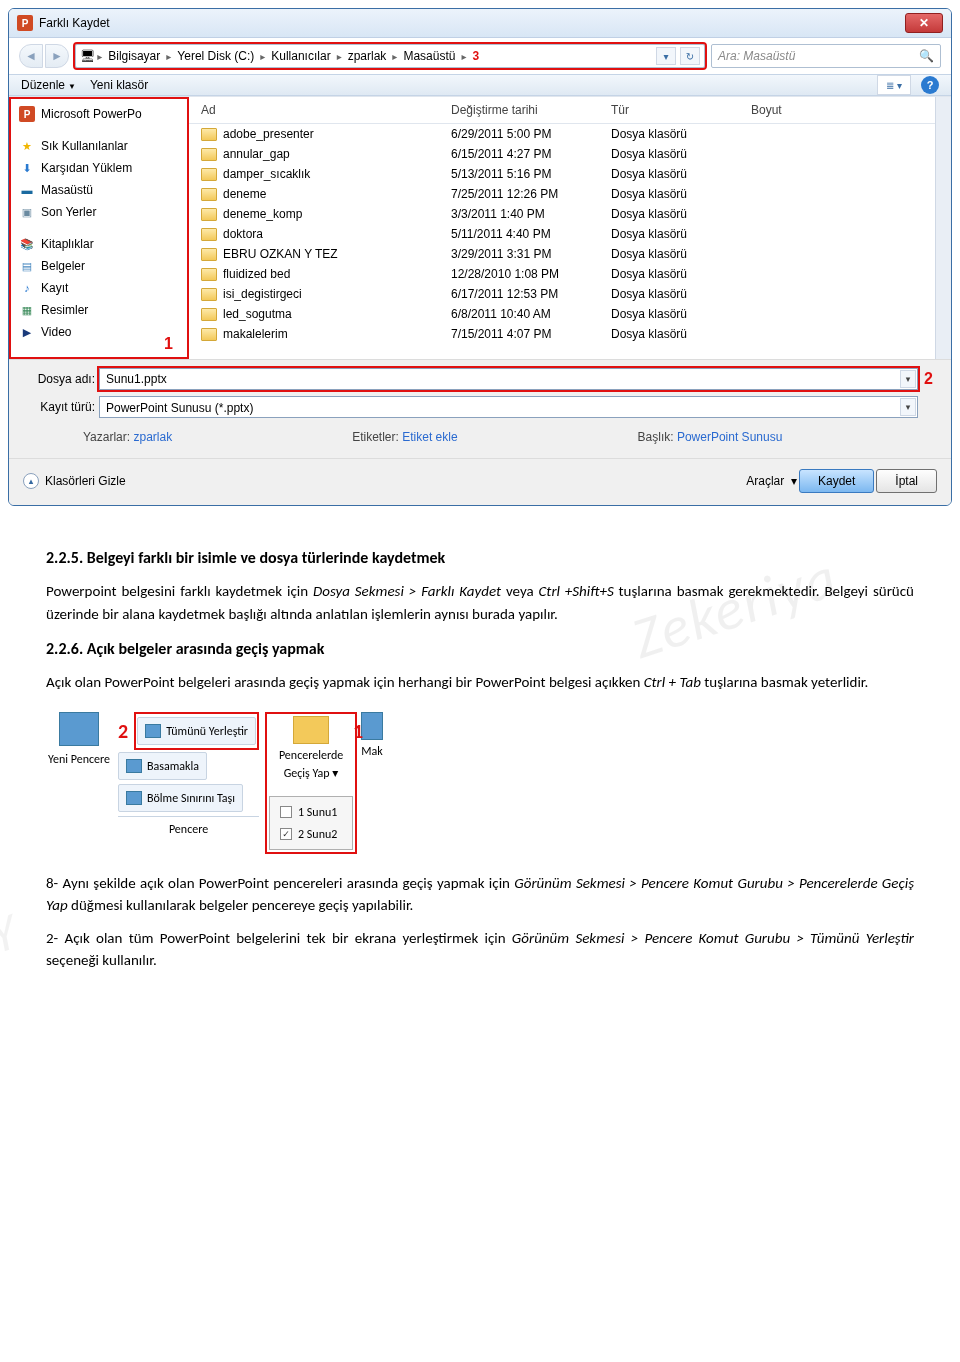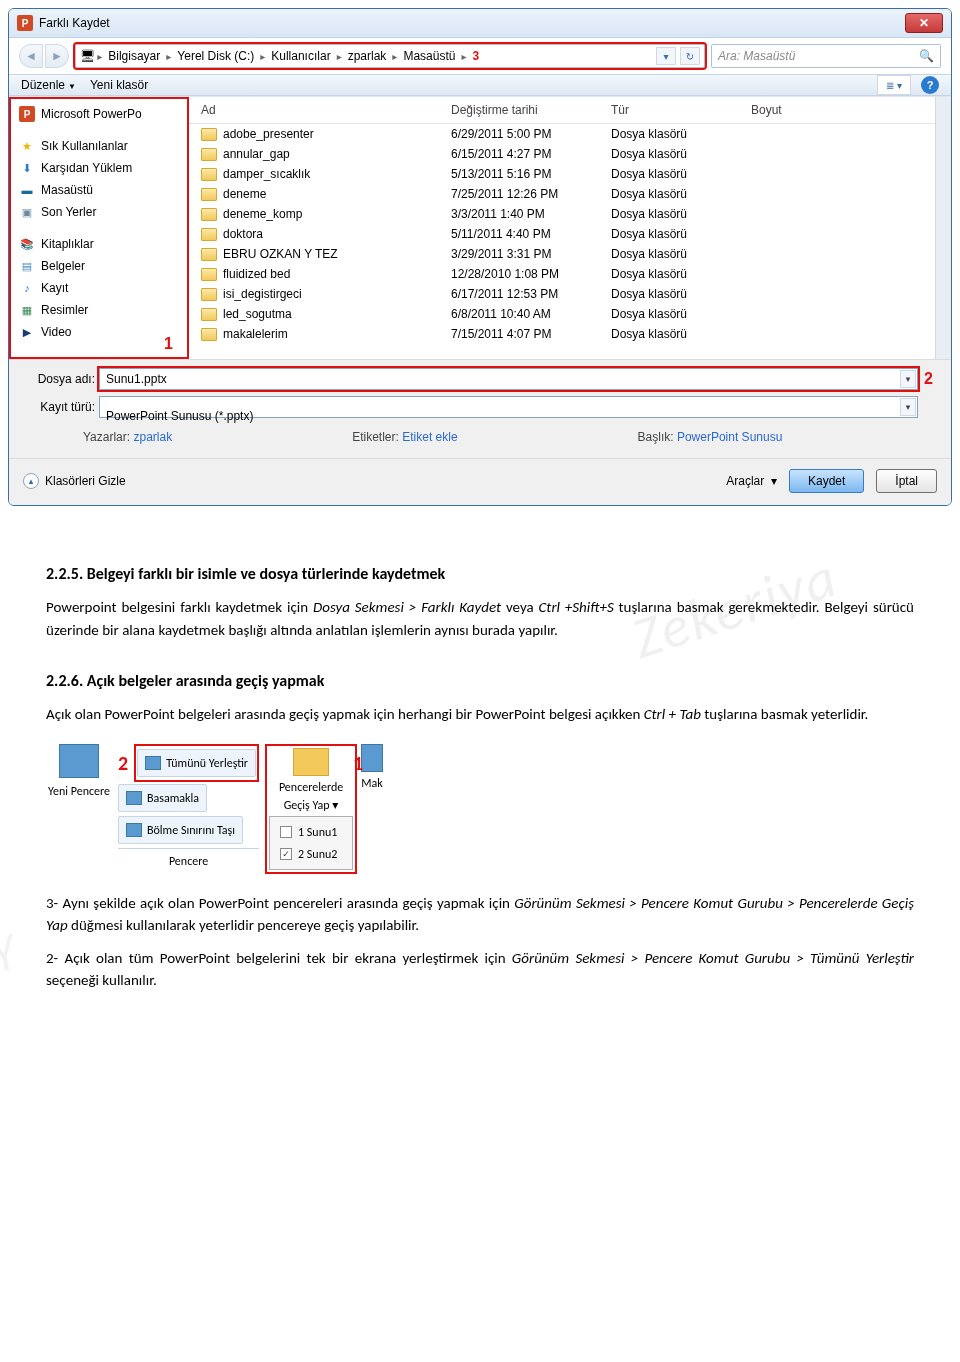--- a/index.html
+++ b/index.html
@@ -53,45 +53,45 @@
 .frow div:nth-child(1){width:250px;display:flex;align-items:center;gap:6px}
 .frow div:nth-child(2){width:160px}
 .frow div:nth-child(3){width:140px}
 .frow div:nth-child(4){width:80px}
 .foldericon{width:16px;height:13px;background:linear-gradient(#fde9a8,#f3c95a);border:1px solid #d4a838;border-radius:1px}
 .vscroll{position:absolute;right:0;top:0;width:16px;height:100%;background:#e9eef5;border-left:1px solid #cfd8e5}
 .savearea{padding:8px 18px 0;background:#f0f0f0;border-top:1px solid #dcdcdc}
 .fld{display:flex;align-items:center;margin-bottom:6px}
 .fld .lab{width:72px;text-align:right;padding-right:4px}
 .fld .inputwrap{flex:1;position:relative}
-.fld input,.fld .combo{width:100%;height:22px;border:1px solid #8aa1bd;background:#fff;padding:8px 6px;font-family:inherit;font-size:12px}
+.fld input,.fld .combo{width:100%;height:22px;border:1px solid #8aa1bd;background:#fff;padding:0 6px;font-family:inherit;font-size:12px}
 .fld.hl .inputwrap{outline:2px solid #e01010}
 .fld .num{color:#e01010;font-weight:bold;font-size:16px;margin-left:6px}
 .fld .dd{position:absolute;right:2px;top:2px;width:16px;height:18px;border:1px solid #cfd8e5;background:#f2f6fb;text-align:center;line-height:16px;font-size:9px;color:#444}
 .meta{display:flex;gap:40px;padding:6px 56px 14px;color:#444}
 .meta .mval{color:#2a6ad0}
 .btnrow{display:flex;align-items:center;padding:10px 14px 12px;border-top:1px solid #dcdcdc;background:#f0f0f0}
 .hidebtn{display:flex;align-items:center;gap:6px}
 .hidebtn .circ{width:16px;height:16px;border:1px solid #8aa1bd;border-radius:8px;background:#fff;display:flex;align-items:center;justify-content:center;font-size:9px;color:#3468a0}
 .btnrow .spacer{flex:1}
 .btnrow .tools{margin-right:0}
-.btn{height:24px;border:1px solid #707070;border-radius:3px;background:linear-gradient(#fefefe,#e4e4e4);padding:0 18px;margin-left:12px;display:flex;align-items:center}
+.btn{height:24px;border:1px solid #707070;border-radius:3px;background:linear-gradient(#fefefe,#e4e4e4);padding:0 18px;margin-left:2px;display:flex;align-items:center}
 .btn.primary{background:linear-gradient(#c8e4ff,#7cb8f0);border-color:#3a7ac0}
 .doccontent{padding:20px 46px;font-family:Calibri,sans-serif;font-size:15px;line-height:1.5;position:relative}
-.doccontent h3{font-size:16px;font-weight:bold;margin:28px 0 10px}
+.doccontent h3{font-size:16px;font-weight:bold;margin:12px 0 10px}
 .doccontent p{margin:10px 0;text-align:justify}
 .doccontent em{font-style:italic}
 .ribbonfig{margin:18px 0;display:flex;align-items:flex-start;gap:6px}
 .rcol{display:flex;flex-direction:column;align-items:center}
 .rbtn{border:1px solid #c8d4e2;background:#eef4fb;padding:4px 7px;border-radius:2px;display:flex;align-items:center;gap:5px;margin:2px 0;font-size:12px}
 .rbtn .ri{width:16px;height:14px;background:#5a9ad0;border:1px solid #3a7aa0}
 .rlabel{font-size:12px;text-align:center;margin-top:2px}
 .rbox{border:2px solid #e01010;padding:1px}
 .rbignum{color:#e01010;font-size:20px;font-weight:bold}
-.menudrop{border:1px solid #b0b0b0;background:#f6f6f6;padding:4px 6px;margin-top:2px;font-size:12px}
+.menudrop{border:1px solid #b0b0b0;background:#f6f6f6;padding:4px 6px;margin-top:14px;font-size:12px}
 .menudrop .mi{display:flex;align-items:center;gap:6px;padding:2px 4px}
 .menudrop .chk{width:12px;height:12px;border:1px solid #888;display:inline-flex;align-items:center;justify-content:center;font-size:9px;color:#333;background:#fff}
 .wm{position:absolute;top:50px;right:120px;font-size:58px;color:rgba(0,0,0,0.06);transform:rotate(-18deg);font-style:italic;letter-spacing:2px;pointer-events:none}
 .wm2{position:absolute;bottom:30px;left:-10px;font-size:52px;color:rgba(0,0,0,0.05);transform:rotate(-18deg);font-style:italic;pointer-events:none}
 </style>
 </head>
 <body>
 
 <div class="dialog">
   <div class="titlebar">
@@ -383,16 +383,16 @@
           <div style="width:22px;height:28px;background:#5a9ad0;border:1px solid #3a7aa0"></div>
           <div class="rlabel">Mak</div>
         </div>
       </div>
       <div style="display:flex;align-items:center;gap:6px;margin-top:4px;margin-left:-30px">
         <span class="rbignum">1</span>
       </div>
     </div>
   </div>
 
-  <p><span>3- Aynı şekilde açık olan PowerPoint pencereleri arasında geçiş yapmak için </span><em>Görünüm Sekmesi &gt; Pencere Komut Gurubu &gt; Pencerelerde Geçiş Yap</em><span> düğmesi kullanılarak yeterlidir pencereye geçiş yapılabilir.</span></p>
+  <p><span>8- Aynı şekilde açık olan PowerPoint pencereleri arasında geçiş yapmak için </span><em>Görünüm Sekmesi &gt; Pencere Komut Gurubu &gt; Pencerelerde Geçiş Yap</em><span> düğmesi kullanılarak belgeler pencereye geçiş yapılabilir.</span></p>
   <p><span>2- Açık olan tüm PowerPoint belgelerini tek bir ekrana yerleştirmek için </span><em>Görünüm Sekmesi &gt; Pencere Komut Gurubu &gt; Tümünü Yerleştir</em><span> seçeneği kullanılır.</span></p>
   <div class="wm2">Y</div>
 </div>
 
 </body></html>

